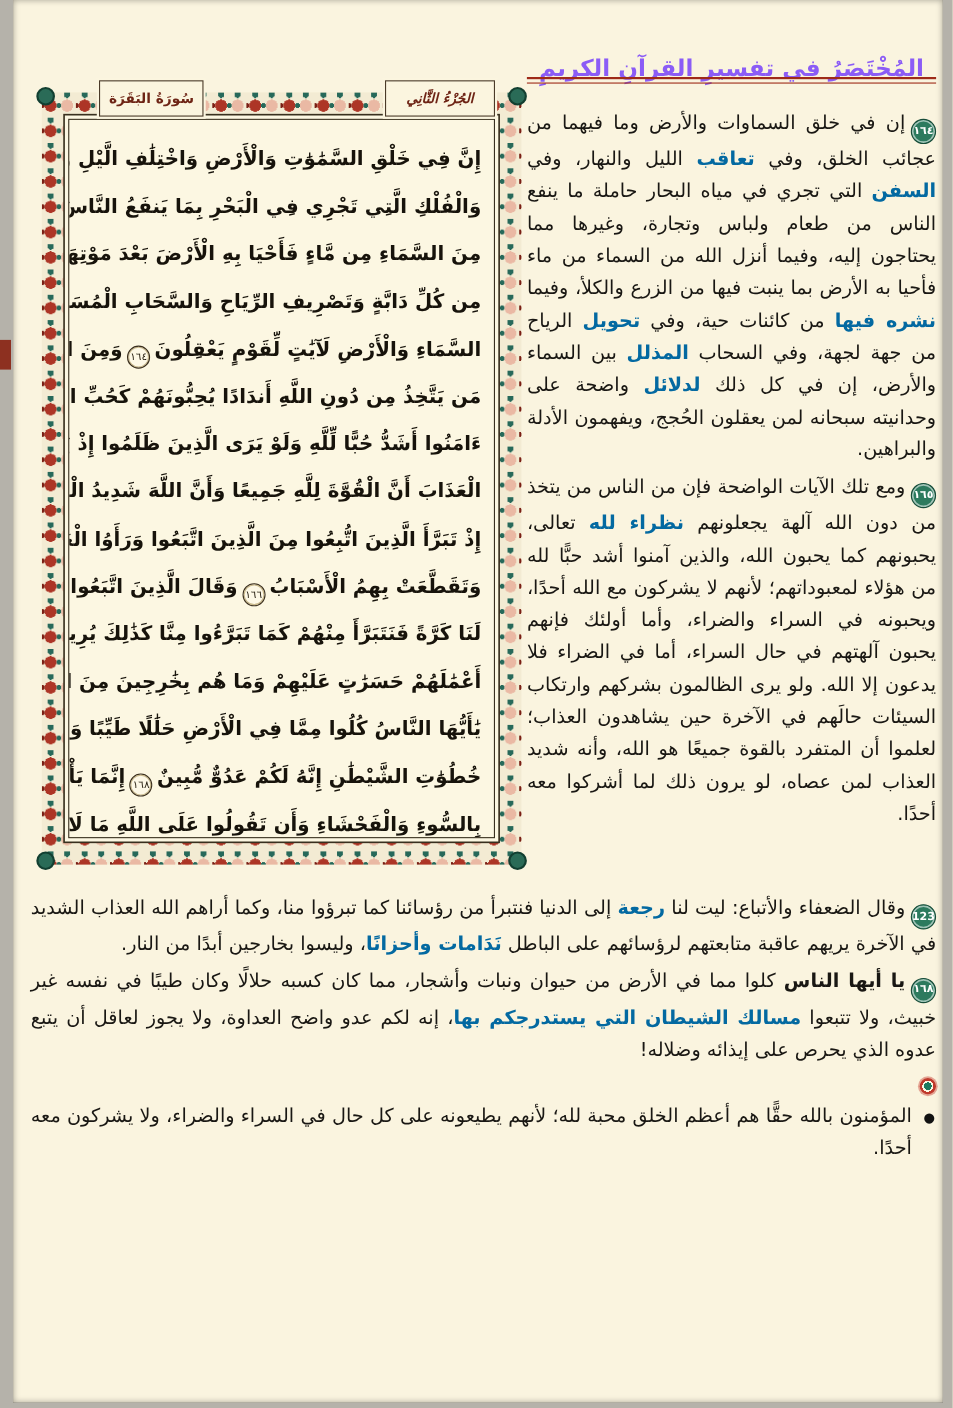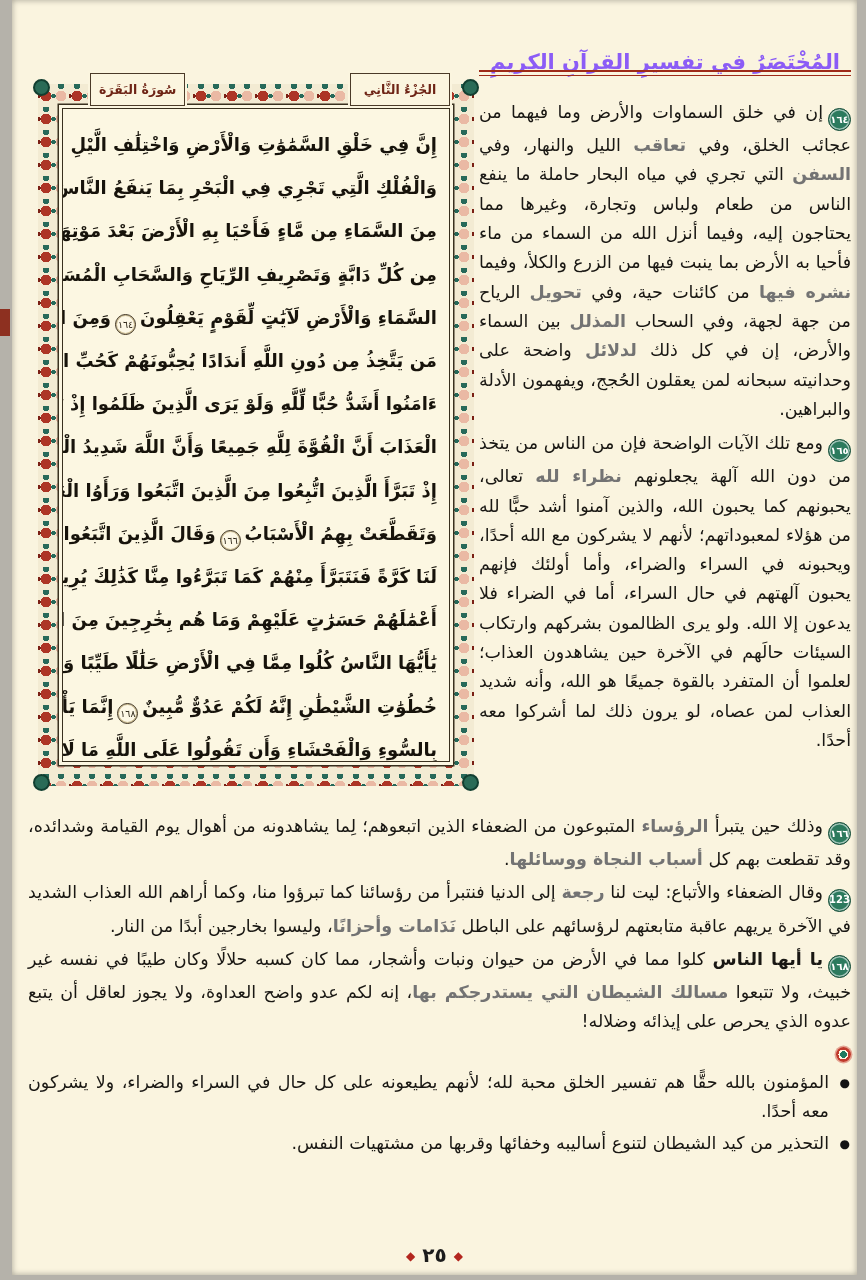--- a/index.html
+++ b/index.html
@@ -61,41 +61,41 @@
     margin:0 4px;vertical-align:-4px;white-space:nowrap;
   }
   .tab{
     position:absolute;top:-11px;height:33px;box-sizing:border-box;
     background:#fbf5df;border:1.2px solid #4a3a28;box-shadow:0 0 0 2px #fbf5df;
     color:#6e2415;font-size:12.5px;font-weight:bold;
     display:flex;align-items:center;justify-content:center;padding:0 8px;
     z-index:3;
   }
   .tab-surah{left:52px;min-width:88px;}
-  .tab-juz{right:24px;min-width:100px;}
+  .tab-juz{right:24px;min-width:100px;font-style:italic;}
   
   .tcol{
     position:absolute;top:98px;right:6px;width:372px;
     direction:rtl;color:#191713;font-size:17.5px;line-height:29.3px;
   }
   .tpara{margin:0 0 5px;text-align:justify;}
   .bottom{
     position:absolute;top:812px;left:16px;right:6px;
     direction:rtl;color:#191713;font-size:17.5px;line-height:29.3px;
   }
   .bottom .tpara{margin:0 0 4px;}
   .pmed{
     display:inline-flex;align-items:center;justify-content:center;
     width:21px;height:21px;border-radius:50%;
     background:#2c7a5e;border:1px solid #174c39;
     box-shadow:0 0 0 1.5px rgba(255,255,255,.55) inset;
     color:#fff;font-size:10px;font-weight:bold;
     margin-left:5px;vertical-align:-5px;
   }
-  .seg-r{color:#737373;font-weight:bold;}
+  .seg-r{color:#0369a1;font-weight:bold;}
   .seg-b{font-weight:bold;}
   
   .bn-head{
     margin:10px 0 6px;display:flex;align-items:center;gap:7px;
     color:#bf1d12;font-weight:bold;font-size:19px;
   }
   .rosette{
     width:15px;height:15px;border-radius:50%;flex:0 0 auto;
     background:radial-gradient(circle,#1e7a5f 0 3.5px,#fcf7e2 3.5px 5px,#c0392b 5px 7.5px);
     box-shadow:0 0 0 1.5px #e4a493;
@@ -148,31 +148,26 @@
       </div>
   </div>
 
   <div class="tcol" id="tafsir-side">
       <div class="tpara"><span class="pmed">١٦٤</span><span class="">إن في خلق السماوات والأرض وما فيهما من عجائب الخلق، وفي </span><span class="seg-r">تعاقب</span><span class=""> الليل والنهار، وفي </span><span class="seg-r">السفن</span><span class=""> التي تجري في مياه البحار حاملة ما ينفع الناس من طعام ولباس وتجارة، وغيرها مما يحتاجون إليه، وفيما أنزل الله من السماء من ماء فأحيا به الأرض بما ينبت فيها من الزرع والكلأ، وفيما </span><span class="seg-r">نشره فيها</span><span class=""> من كائنات حية، وفي </span><span class="seg-r">تحويل</span><span class=""> الرياح من جهة لجهة، وفي السحاب </span><span class="seg-r">المذلل</span><span class=""> بين السماء والأرض، إن في كل ذلك </span><span class="seg-r">لدلائل</span><span class=""> واضحة على وحدانيته سبحانه لمن يعقلون الحُجج، ويفهمون الأدلة والبراهين.</span></div>
       <div class="tpara"><span class="pmed">١٦٥</span><span class="">ومع تلك الآيات الواضحة فإن من الناس من يتخذ من دون الله آلهة يجعلونهم </span><span class="seg-r">نظراء لله</span><span class=""> تعالى، يحبونهم كما يحبون الله، والذين آمنوا أشد حبًّا لله من هؤلاء لمعبوداتهم؛ لأنهم لا يشركون مع الله أحدًا، ويحبونه في السراء والضراء، وأما أولئك فإنهم يحبون آلهتهم في حال السراء، أما في الضراء فلا يدعون إلا الله. ولو يرى الظالمون بشركهم وارتكاب السيئات حالَهم في الآخرة حين يشاهدون العذاب؛ لعلموا أن المتفرد بالقوة جميعًا هو الله، وأنه شديد العذاب لمن عصاه، لو يرون ذلك لما أشركوا معه أحدًا.</span></div>
     </div>
 
   <div class="bottom">
     <div id="tafsir-bottom">
-        <div class="tpara"><span class="pmed">١٦٦</span><span class="">وذلك حين يتبرأ </span><span class="seg-r">الرؤساء</span><span class=""> المتبوعون من الضعفاء الذين اتبعوهم؛ لِما يشاهدونه من أهوال يوم القيامة وشدائده، وقد تقطعت بهم كل </span><span class="seg-r">أسباب النجاة ووسائلها</span><span class="">.</span></div>
         <div class="tpara"><span class="pmed">123</span><span class="">وقال الضعفاء والأتباع: ليت لنا </span><span class="seg-r">رجعة</span><span class=""> إلى الدنيا فنتبرأ من رؤسائنا كما تبرؤوا منا، وكما أراهم الله العذاب الشديد في الآخرة يريهم عاقبة متابعتهم لرؤسائهم على الباطل </span><span class="seg-r">نَدَامات وأحزانًا</span><span class="">، وليسوا بخارجين أبدًا من النار.</span></div>
         <div class="tpara"><span class="pmed">١٦٨</span><span class="seg-b">يا أيها الناس</span><span class=""> كلوا مما في الأرض من حيوان ونبات وأشجار، مما كان كسبه حلالًا وكان طيبًا في نفسه غير خبيث، ولا تتبعوا </span><span class="seg-r">مسالك الشيطان التي يستدرجكم بها</span><span class="">، إنه لكم عدو واضح العداوة، ولا يجوز لعاقل أن يتبع عدوه الذي يحرص على إيذائه وضلاله!</span></div>
       </div>
     <div class="bn-head">
       <span class="rosette"></span>
     </div>
     <ul class="bn-list" id="benefits-list">
-        <li>المؤمنون بالله حقًّا هم تفسير الخلق محبة لله؛ لأنهم يطيعونه على كل حال في السراء والضراء، ولا يشركون معه أحدًا.</li>
-        <li>التحذير من كيد الشيطان لتنوع أساليبه وخفائها وقربها من مشتهيات النفس.</li>
+        <li>المؤمنون بالله حقًّا هم أعظم الخلق محبة لله؛ لأنهم يطيعونه على كل حال في السراء والضراء، ولا يشركون معه أحدًا.</li>
       </ul>
   </div>
 
-  <div class="footer">
-    <span class="orn">◆</span><span>٢٥</span><span class="orn">◆</span>
-  </div>
 </div>
 
 <div class="side-tab"></div>
 
 </body></html>

